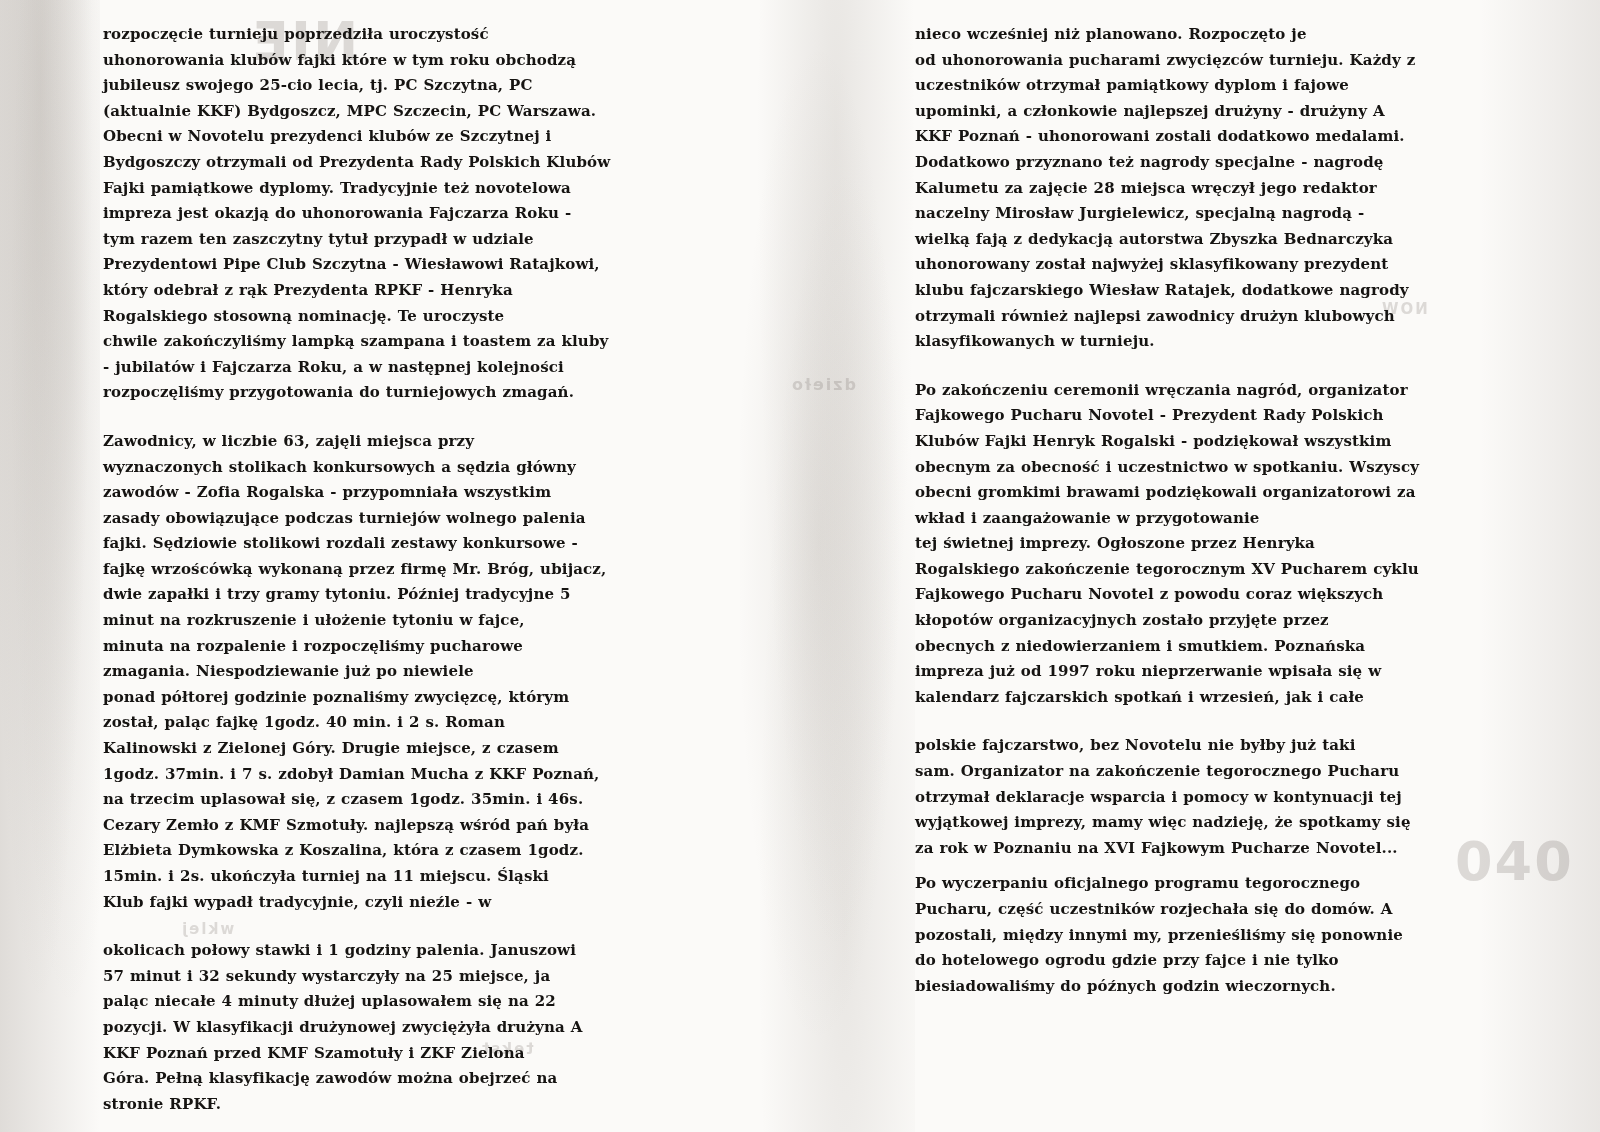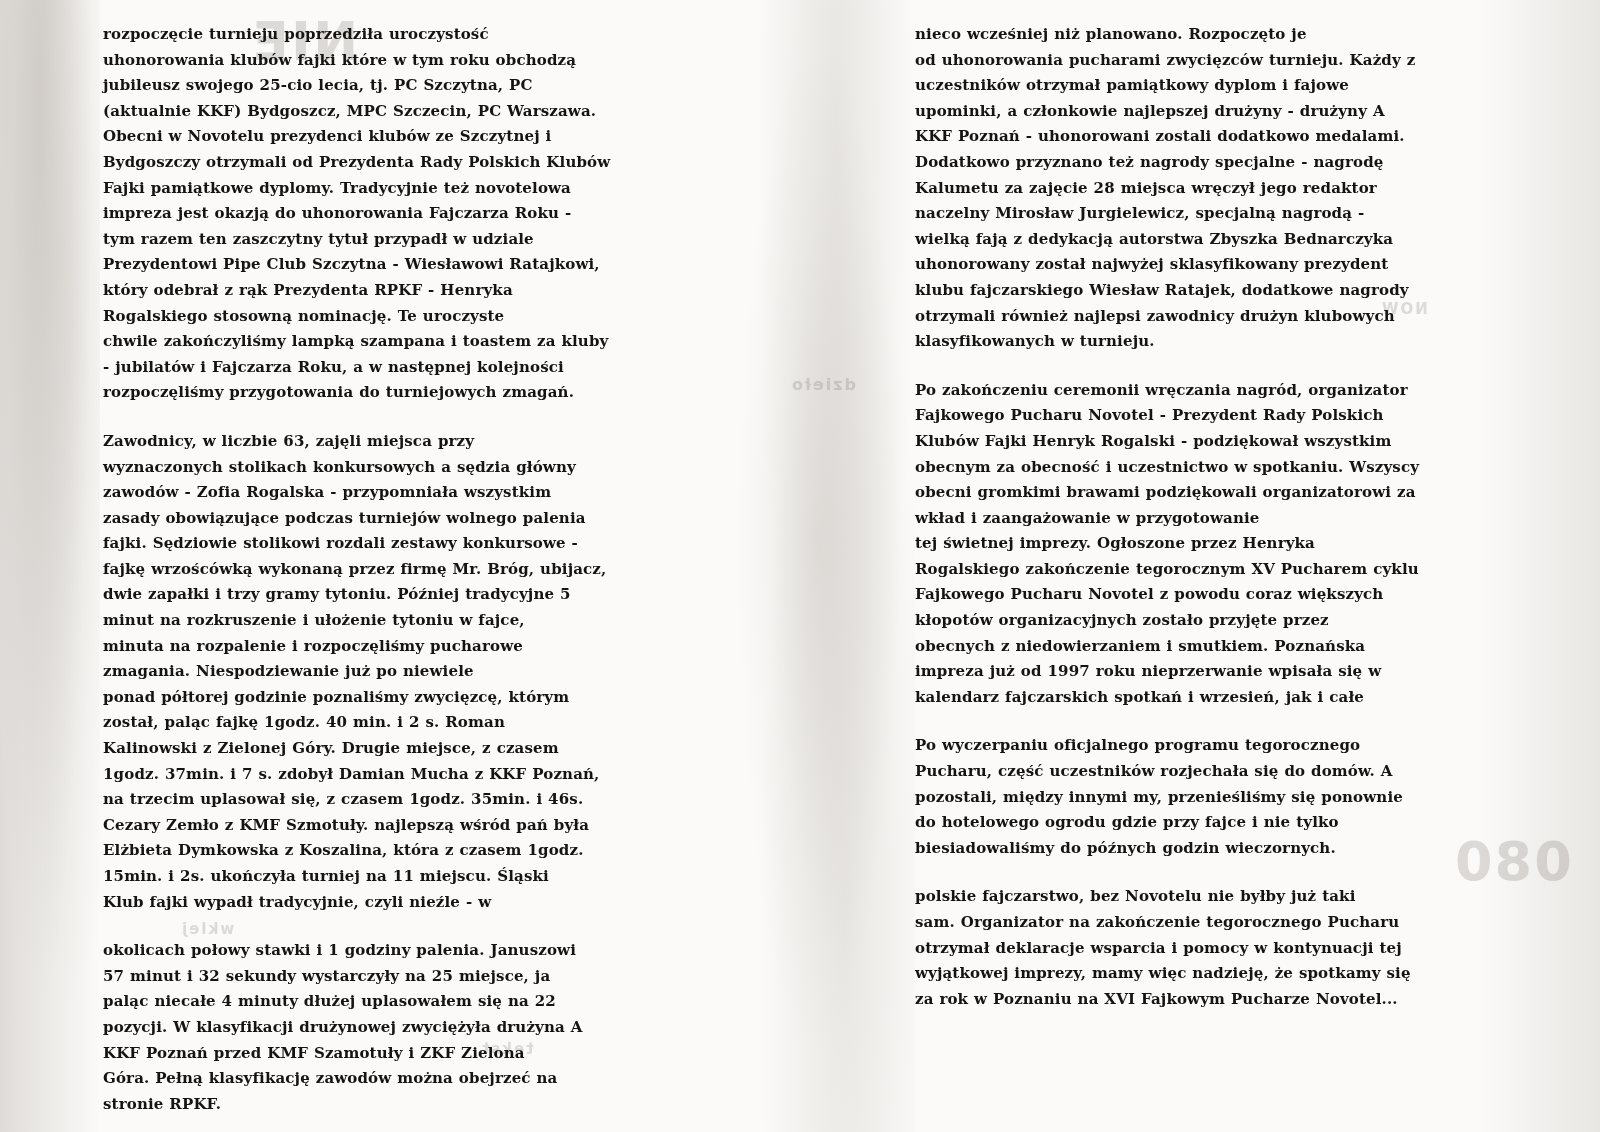--- a/index.html
+++ b/index.html
@@ -87,21 +87,21 @@
 </head>
 <body>
 
 <div class="page">
 
   <div class="scan-noise-left"></div>
   <div class="scan-noise-mid"></div>
   <div class="scan-noise-right"></div>
 
   <div class="ghost ghost-1">NIE</div>
-  <div class="ghost ghost-2">080</div>
+  <div class="ghost ghost-2">040</div>
   <div class="ghost ghost-3">dzieło</div>
   <div class="ghost ghost-4">wklej</div>
   <div class="ghost ghost-5">tekst</div>
   <div class="ghost ghost-6">NOW</div>
 
   <div class="column col-left">
     <p class="para">rozpoczęcie turnieju poprzedziła uroczystość
 uhonorowania klubów fajki które w tym roku obchodzą
 jubileusz swojego 25-cio lecia, tj. PC Szczytna, PC
 (aktualnie KKF) Bydgoszcz, MPC Szczecin, PC Warszawa.
@@ -165,25 +165,25 @@
 obecnym za obecność i uczestnictwo w spotkaniu. Wszyscy
 obecni gromkimi brawami podziękowali organizatorowi za
 wkład i zaangażowanie w przygotowanie
 tej świetnej imprezy. Ogłoszone przez Henryka
 Rogalskiego zakończenie tegorocznym XV Pucharem cyklu
 Fajkowego Pucharu Novotel z powodu coraz większych
 kłopotów organizacyjnych zostało przyjęte przez
 obecnych z niedowierzaniem i smutkiem. Poznańska
 impreza już od 1997 roku nieprzerwanie wpisała się w
 kalendarz fajczarskich spotkań i wrzesień, jak i całe</p>
+    <p class="para gap-sm">polskie fajczarstwo, bez Novotelu nie byłby już taki
+sam. Organizator na zakończenie tegorocznego Pucharu
+otrzymał deklaracje wsparcia i pomocy w kontynuacji tej
+wyjątkowej imprezy, mamy więc nadzieję, że spotkamy się
+za rok w Poznaniu na XVI Fajkowym Pucharze Novotel...</p>
     <p class="para">  Po wyczerpaniu oficjalnego programu tegorocznego
 Pucharu, część uczestników rozjechała się do domów. A
 pozostali, między innymi my, przenieśliśmy się ponownie
 do hotelowego ogrodu gdzie przy fajce i nie tylko
 biesiadowaliśmy do późnych godzin wieczornych.</p>
-    <p class="para gap-sm">polskie fajczarstwo, bez Novotelu nie byłby już taki
-sam. Organizator na zakończenie tegorocznego Pucharu
-otrzymał deklaracje wsparcia i pomocy w kontynuacji tej
-wyjątkowej imprezy, mamy więc nadzieję, że spotkamy się
-za rok w Poznaniu na XVI Fajkowym Pucharze Novotel...</p>
   </div>
 
 </div>
 
 </body></html>

